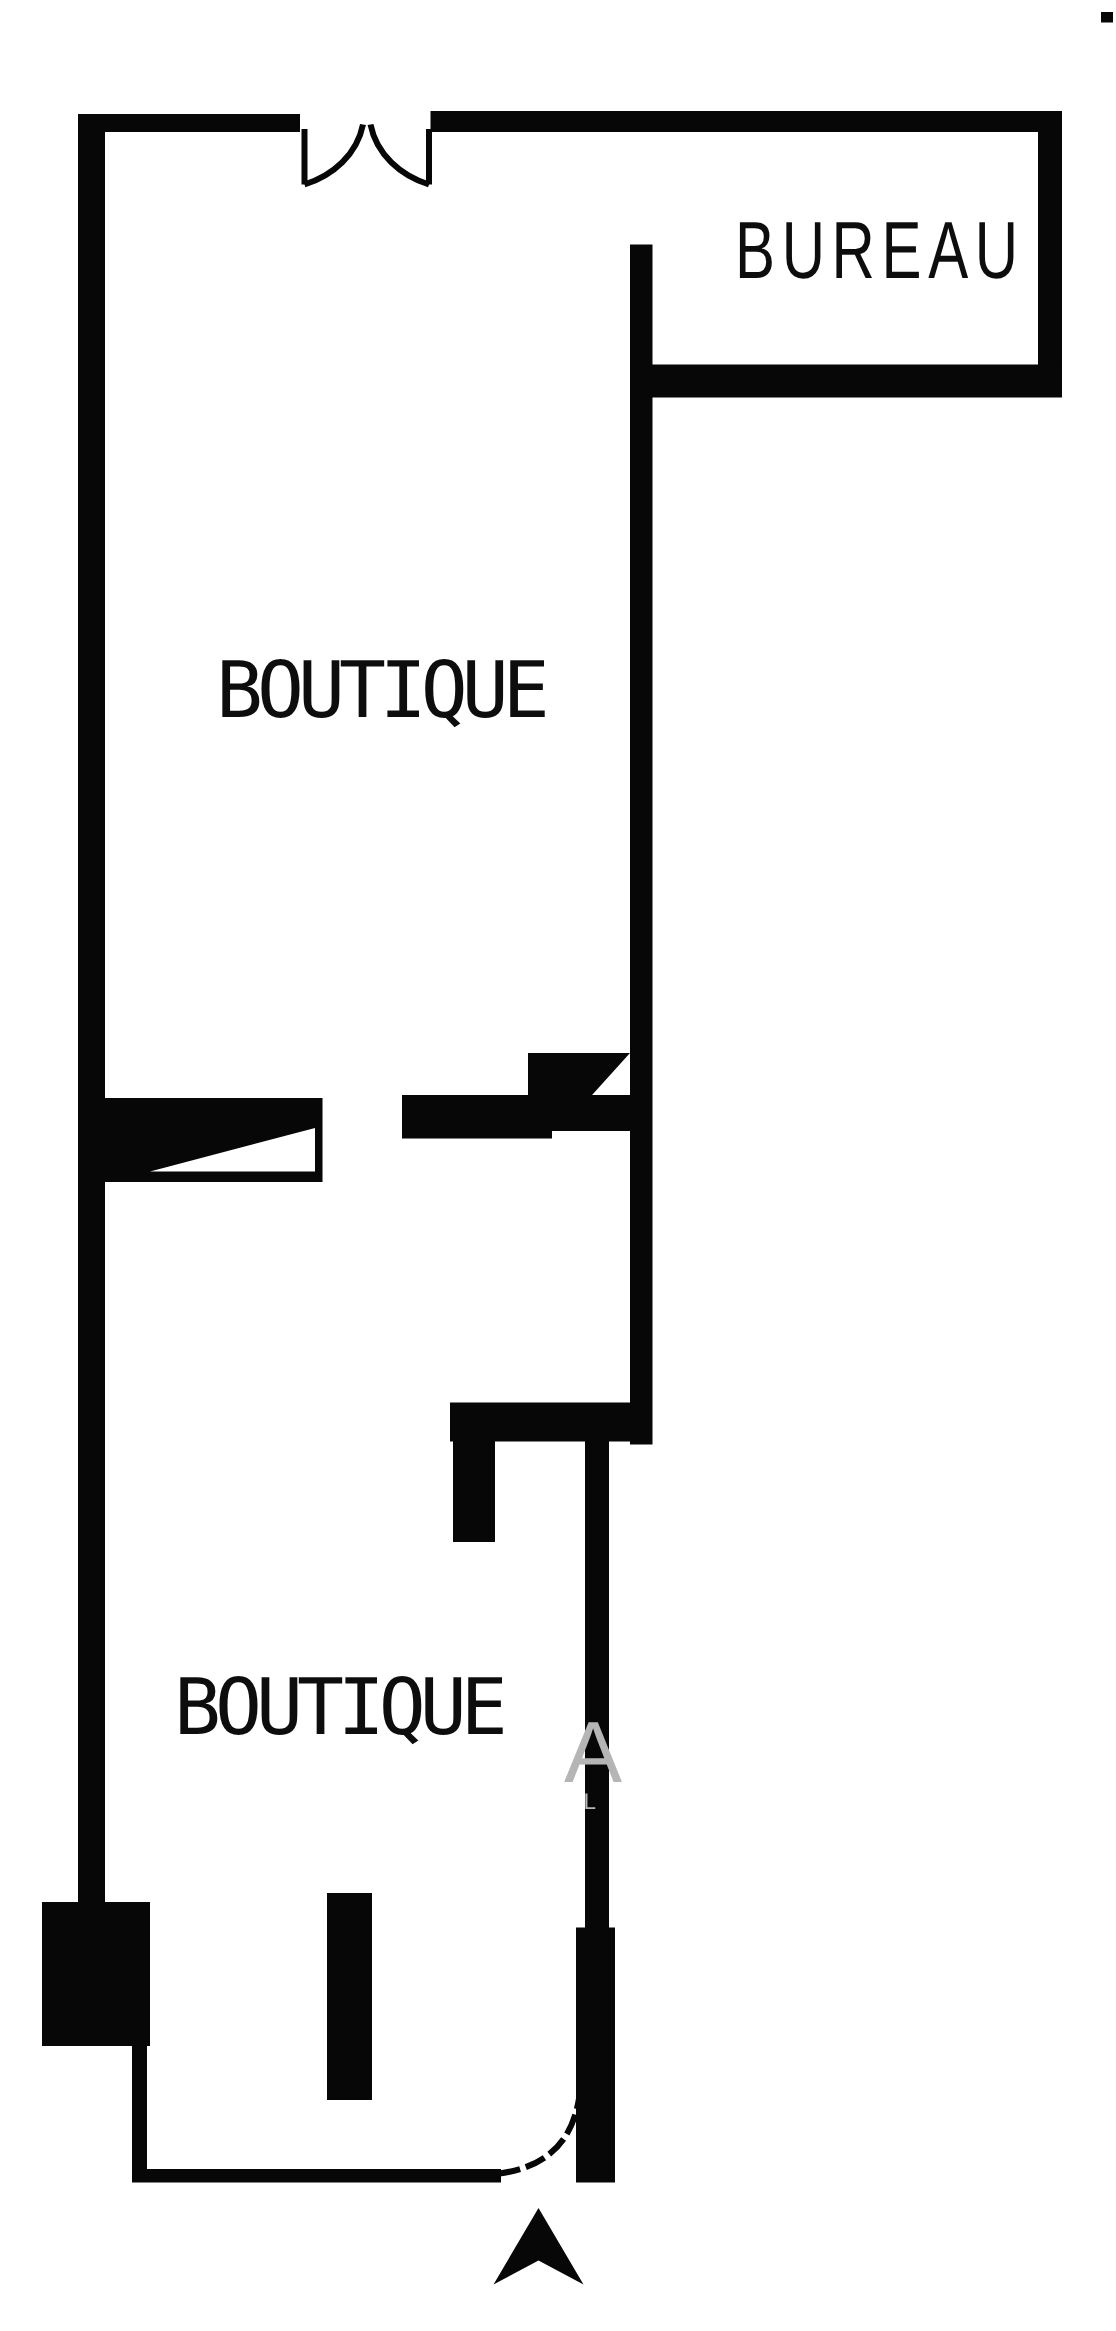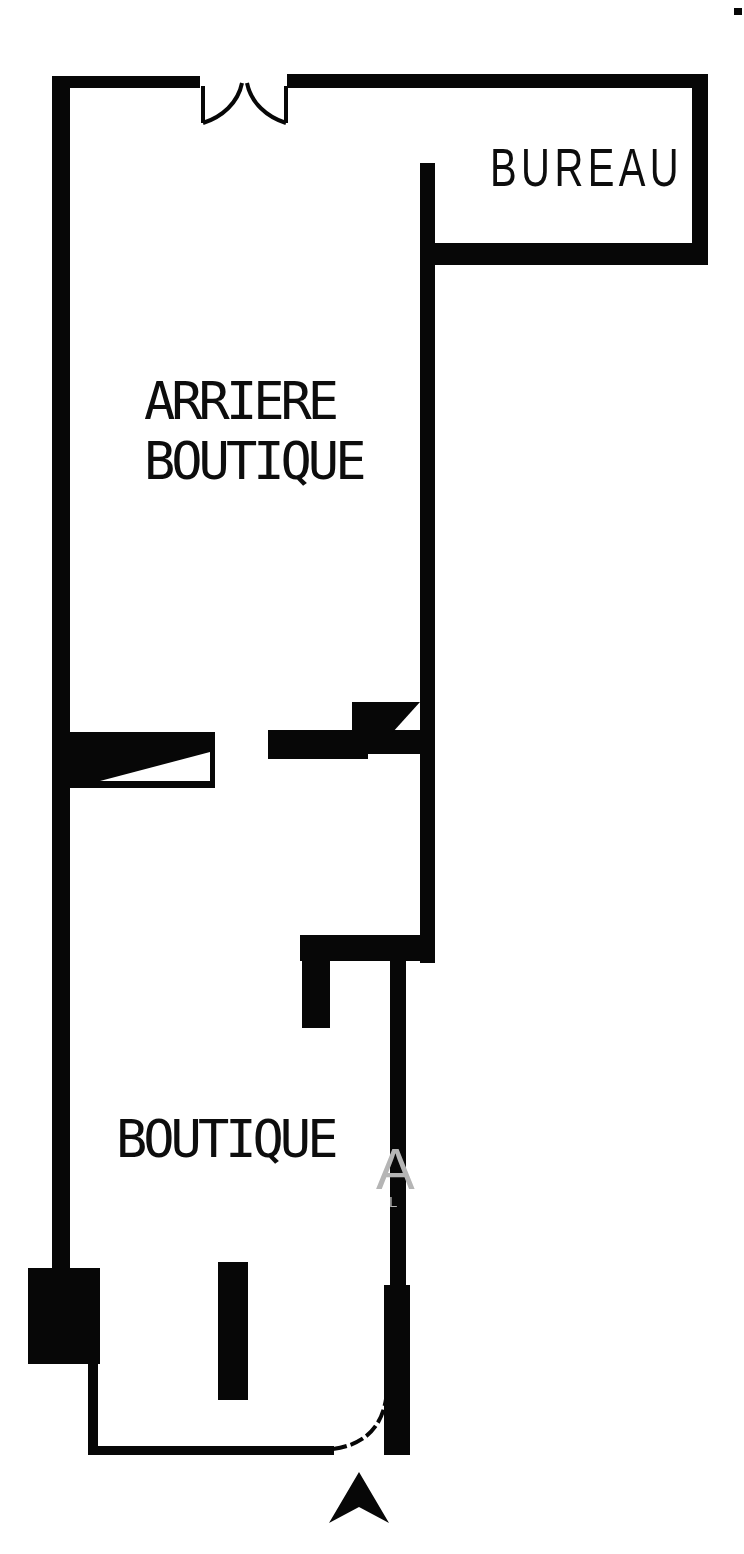--- a/index.html
+++ b/index.html
@@ -86,21 +86,20 @@
     <g>
       <path d="M333,1449 C362,1445 381,1430 386,1399" fill="none" stroke="#070707" stroke-width="4" stroke-dasharray="14 4"></path>
       <line x1="386" y1="1399" x2="386" y2="1449" stroke="#070707" stroke-width="4" stroke-dasharray="9 6"></line>
     </g>
 
     <polygon points="359,1472 389,1523 359,1507 329,1523" fill="#070707"></polygon>
   </svg>
 
   <div class="label bureau-label" style="left:490px;top:140px;">BUREAU</div>
 
-  <div class="label" style="left:144px;top:375px;">ARRIERE</div>
   <div class="label" style="left:144px;top:435px;">BOUTIQUE</div>
 
   <div class="label" style="left:116px;top:1113px;">BOUTIQUE</div>
 
   <div class="watermark" style="left:376px;top:1140px;font-size:58px;">A</div>
   <div class="watermark" style="left:389px;top:1194px;font-size:15px;">L</div>
 
 </div>
 
 </body></html>

